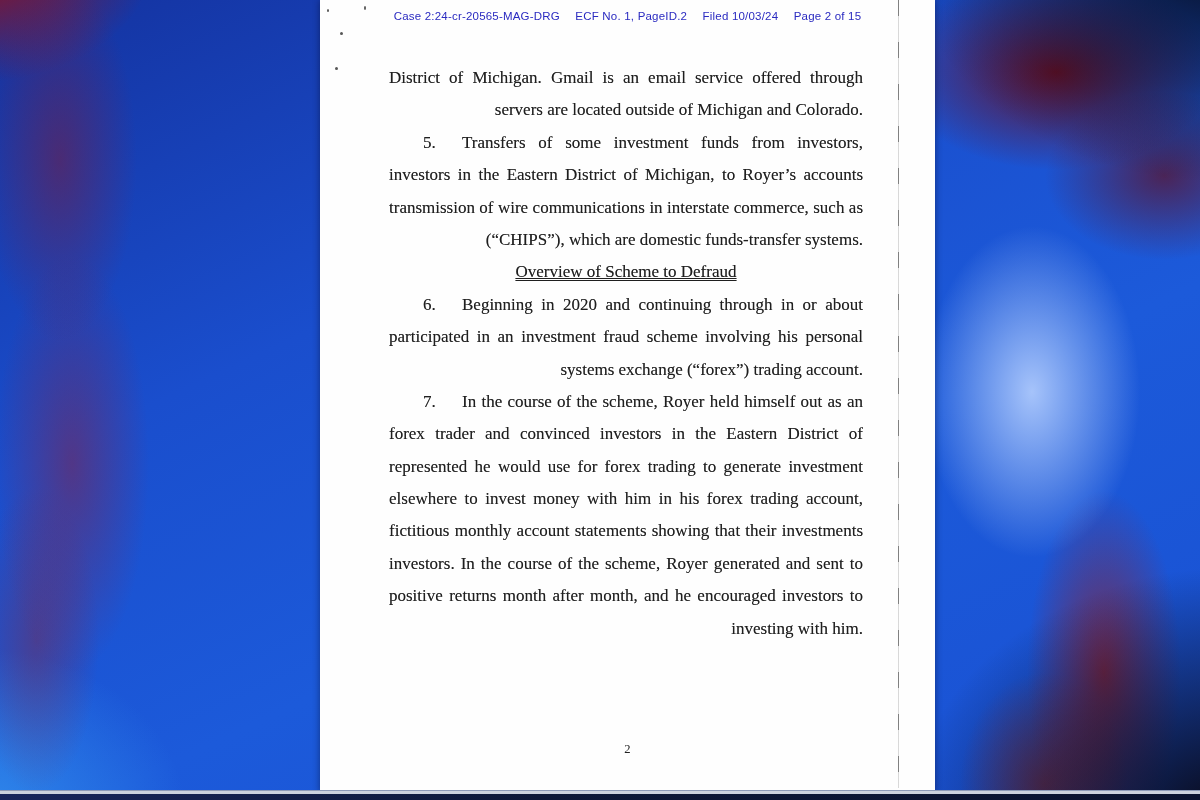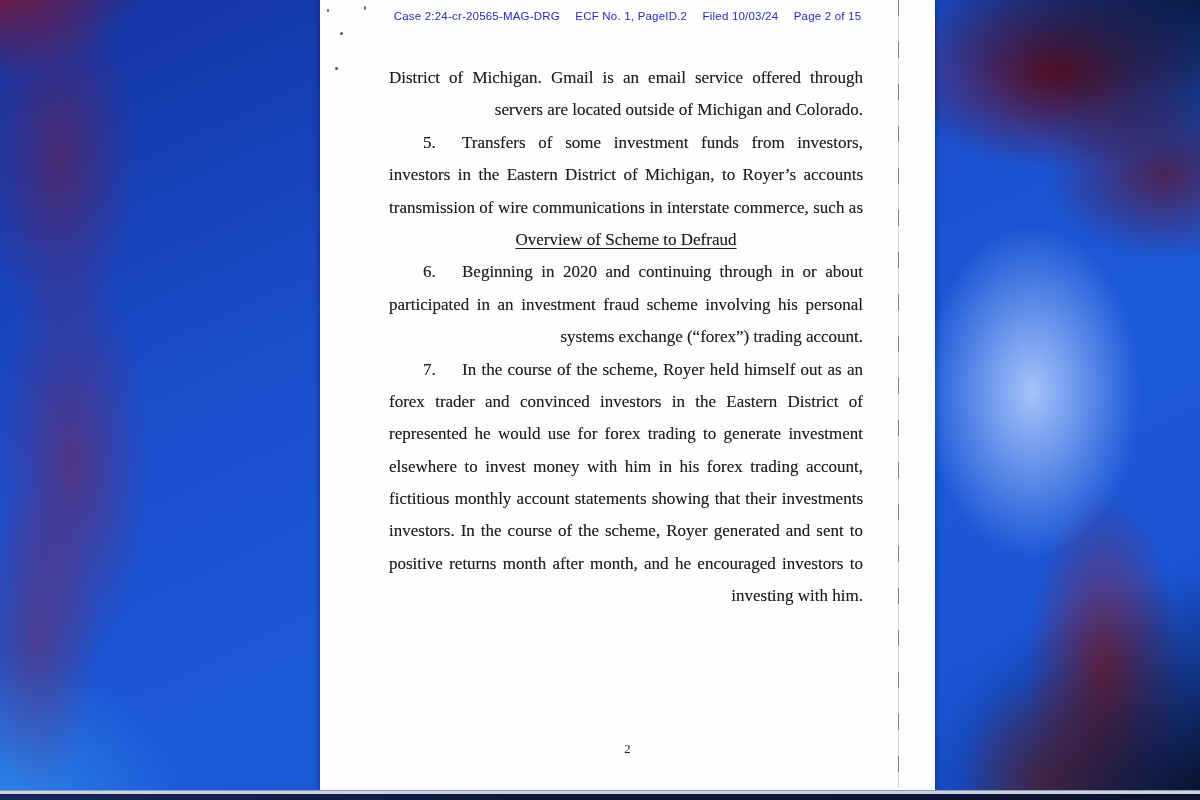--- a/index.html
+++ b/index.html
@@ -32,21 +32,21 @@
   .case-header{position:absolute;top:10px;left:0;width:100%;text-align:center;
         font-family:"Liberation Sans","DejaVu Sans",sans-serif;
         font-size:11.5px;color:#2a2ac0;letter-spacing:.2px;white-space:nowrap;}
   .case-header .seg{margin:0 6px;}
 
   .doc-body{position:absolute;left:69px;top:62px;width:474px;
         font-size:17px;color:#1f1f1f;text-shadow:0 0 .3px rgba(0,0,0,.45);}
   .line{height:32.4px;line-height:32.4px;overflow:hidden;}
   .line.just{text-align:justify;text-align-last:justify;}
   .line.left{text-align:right;}
-  .line.center{text-align:center;}
+  .line.center{text-align:center;text-decoration:underline;}
   .pnum{display:inline-block;width:73px;padding-left:34px;box-sizing:border-box;}
   .u{text-decoration:underline;text-underline-offset:3px;text-decoration-thickness:1px;}
 
   .page-number{position:absolute;top:742px;left:0;width:100%;text-align:center;
         font-size:12.6px;color:#222;}
 
   .scan-line{position:absolute;left:578px;top:0;width:1px;height:788px;opacity:.8;
         background:repeating-linear-gradient(180deg,
           rgba(70,70,70,.85) 0 16px, rgba(150,150,150,.45) 16px 42px);}
 
@@ -74,20 +74,21 @@
       <span class="seg">Filed 10/03/24</span>
       <span class="seg">Page 2 of 15</span>
     </div>
 
     <div class="doc-body">
         <div class="line just"><span>District of Michigan. Gmail is an email service offered through Google, LLC, whose</span></div>
         <div class="line left"><span>servers are located outside of Michigan and Colorado.</span></div>
         <div class="line just"><span class="pnum">5.</span><span>Transfers of some investment funds from investors, including some</span></div>
         <div class="line just"><span>investors in the Eastern District of Michigan, to Royer’s accounts involved the</span></div>
         <div class="line just"><span>transmission of wire communications in interstate commerce, such as through the</span></div>
+        <div class="line left"><span>(“CHIPS”), which are domestic funds-transfer systems.</span></div>
         <div class="line center"><span class="u">Overview of Scheme to Defraud</span></div>
         <div class="line just"><span class="pnum">6.</span><span>Beginning in 2020 and continuing through in or about June 2023, Royer</span></div>
         <div class="line just"><span>participated in an investment fraud scheme involving his personal retail foreign-</span></div>
         <div class="line left"><span>systems exchange (“forex”) trading account.</span></div>
         <div class="line just"><span class="pnum">7.</span><span>In the course of the scheme, Royer held himself out as an participated</span></div>
         <div class="line just"><span>forex trader and convinced investors in the Eastern District of Michigan and</span></div>
         <div class="line just"><span>represented he would use for forex trading to generate investment returns for</span></div>
         <div class="line just"><span>elsewhere to invest money with him in his forex trading account, which he</span></div>
         <div class="line just"><span>fictitious monthly account statements showing that their investments were earning</span></div>
         <div class="line just"><span>investors. In the course of the scheme, Royer generated and sent to investors</span></div>

